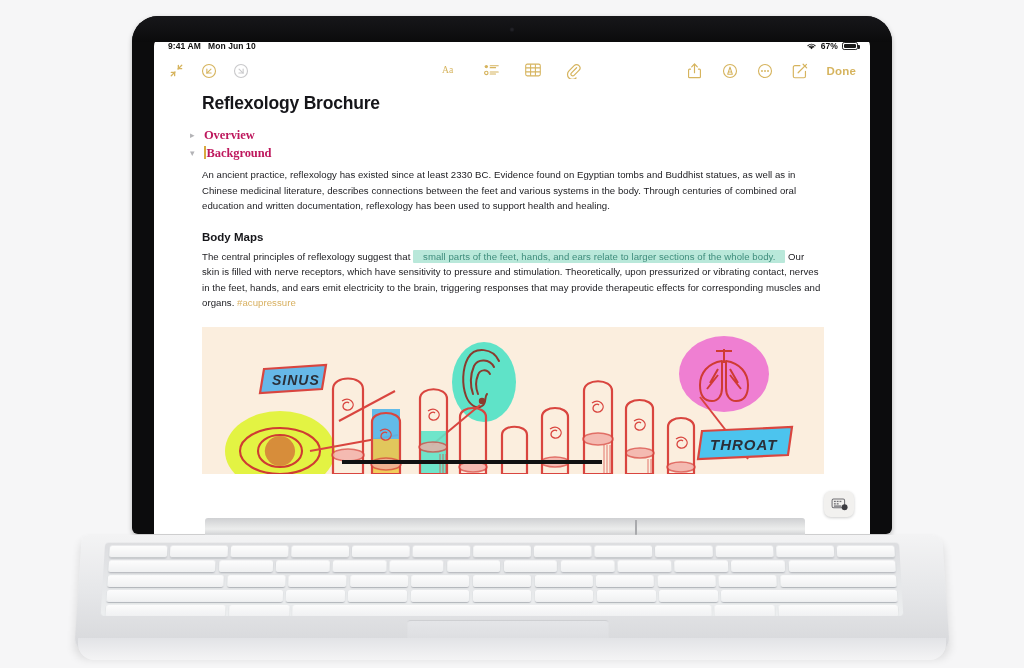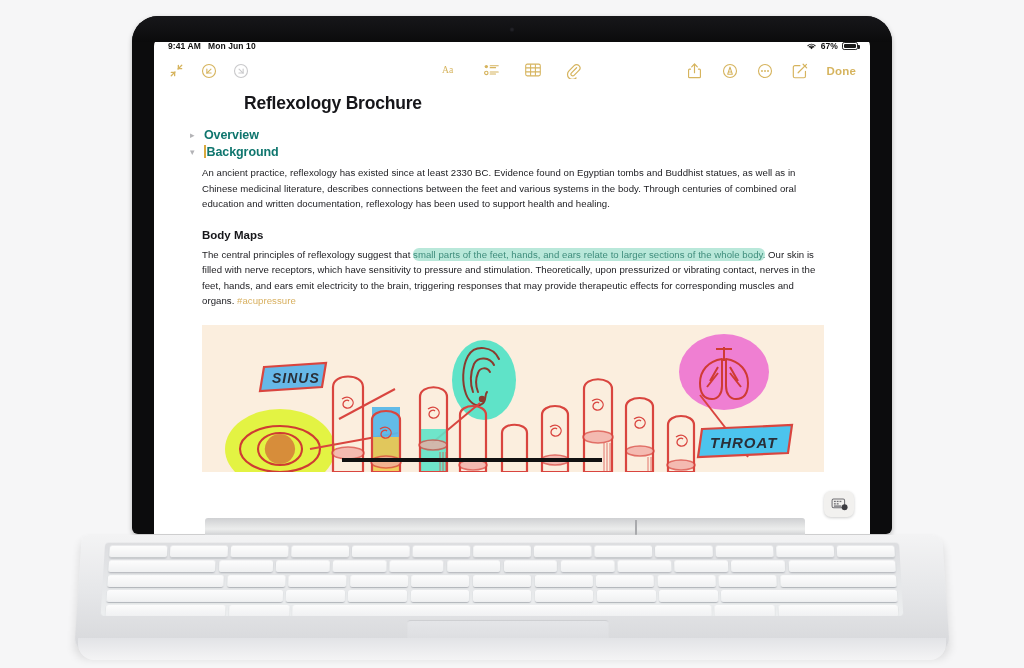--- a/index.html
+++ b/index.html
@@ -65,35 +65,34 @@
   .tbi{ width:17px; height:17px; display:flex; align-items:flex-start; justify-content:center; cursor:pointer;}
   .tbi svg{ display:block; }
   .disabled{ color:#c9c9cb; }
   .done{ font-size:11.5px; font-weight:bold; color:#d6b45e; cursor:pointer; letter-spacing:.2px;}
 
   
   .note{ padding:6px 46px 0 48px; position:relative; }
   .note-title{
     font-size:17.5px; font-weight:bold; color:#16161a; letter-spacing:-.2px;
     margin-bottom:14px;
-    margin-left:42px;
   }
   .head-row{ display:flex; align-items:center; gap:5px; margin-bottom:3px; position:relative;}
   .chev{ color:#b3b3b6; font-size:9px; width:9px; display:block; line-height:1; margin-left:-12px;}
-  .head-row h2{ font-size:12.5px; font-weight:bold; color:#0f766e; letter-spacing:-.1px;}
+  .head-row h2{ font-size:12.5px; font-weight:bold; color:#be185d; letter-spacing:-.1px;font-family:Liberation Serif, serif;}
   .caret{
     display:inline-block; width:1.6px; height:13px; background:#d8a93f;
     margin-right:1px; vertical-align:-2px;
   }
   p.body{
     font-size:9.6px; line-height:1.62; color:#1b1b1f; margin-top:6px;
     letter-spacing:.05px;
   }
   .h3{ font-size:11.5px; font-weight:bold; color:#16161a; margin-top:17px;}
-  .hl{ background:#b9e8da; color:#3f8d7c; border-radius:6px; padding:1px 0;}
+  .hl{ background:#b9e8da; color:#3f8d7c; border-radius:1px; padding:1px 10px;}
   .tag{ color:#d8b060; }
 
   
   .illus{
     margin:16px 0 0 0; position:relative; height:147px; overflow:hidden;
     background:#fbeede;
   }
   .illus svg{ display:block; }
 
   

